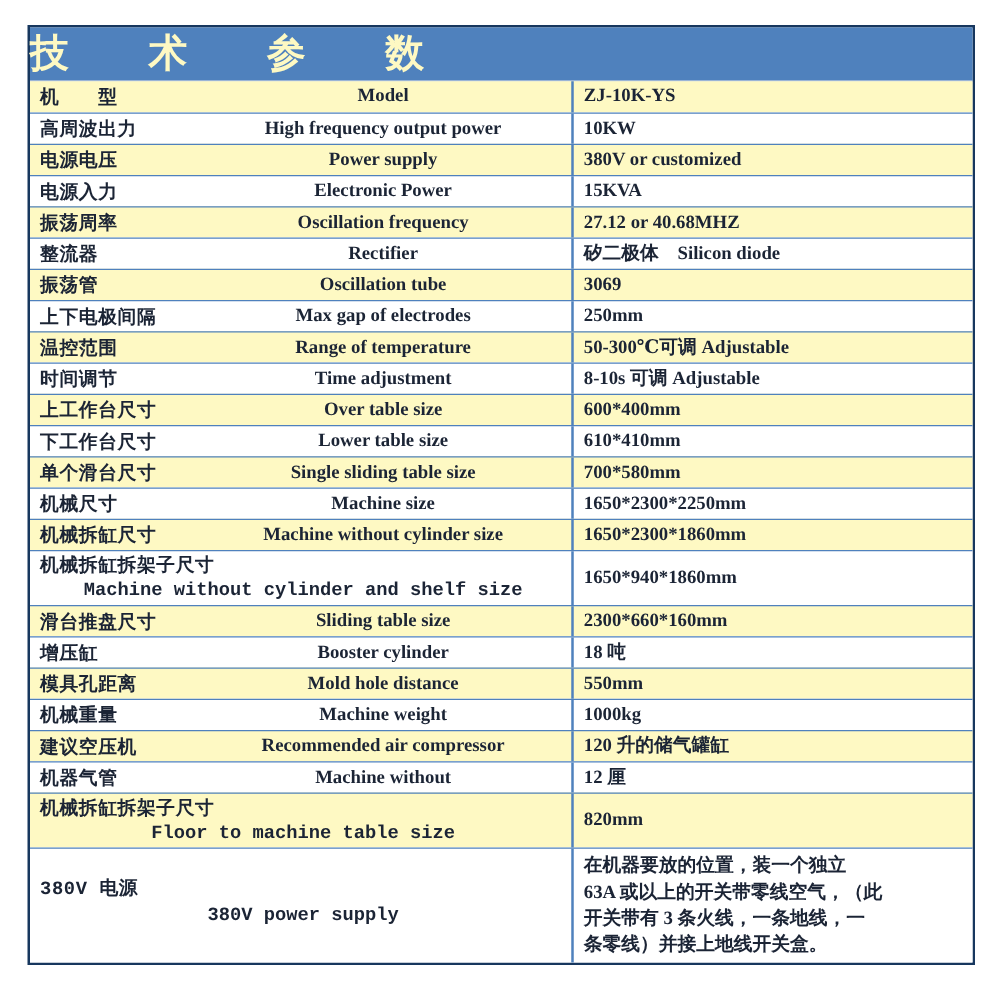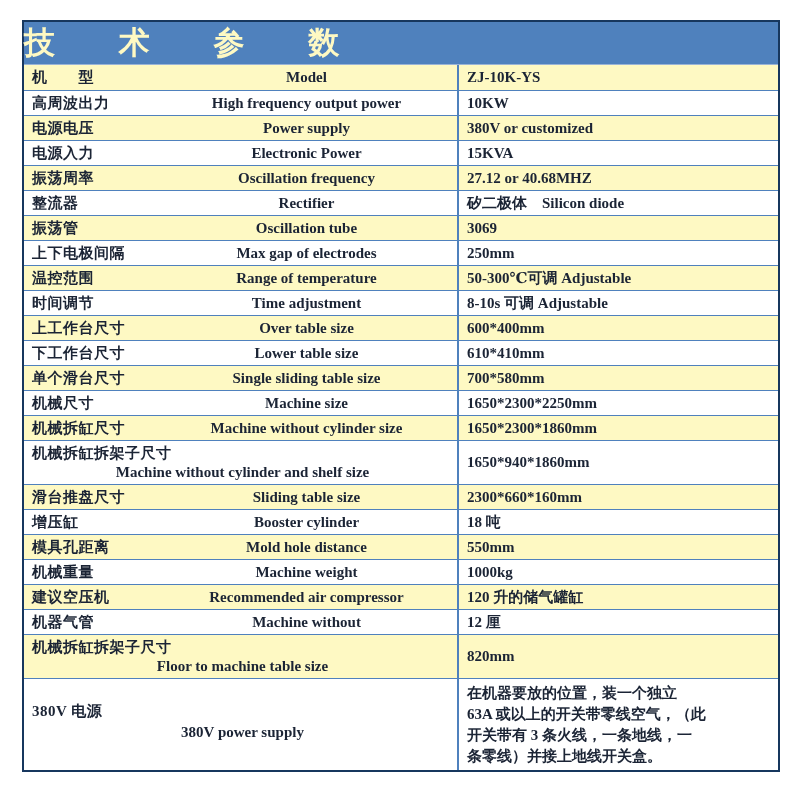--- a/index.html
+++ b/index.html
@@ -35,21 +35,21 @@
   .row.h-tall { height:92px; }
   .label-cell {
     flex:0 0 433px; width:433px; box-sizing:border-box;
     display:flex; align-items:center;
     padding-left:8px; padding-right:4px;
     overflow:hidden;
   }
   .label-cell .zh { flex:0 0 128px; width:128px; font-size:15px; letter-spacing:0.5px; }
   .label-cell .en { flex:1; font-size:15px;text-align:center; }
   .label-cell.stacked { display:block; padding-top:3px; line-height:19px; }
-  .label-cell.stacked .zh, .label-cell.stacked .en { display:block; width:auto; }
+  .label-cell.stacked .zh, .label-cell.stacked .en { display:block; width:auto;font-family:Liberation Mono, monospace; }
   .row.h-tall .label-cell.stacked { padding-top:22px; line-height:21px; }
   .value-cell {
     flex:1; box-sizing:border-box;
     border-left:2px solid #4f81bd;
     padding-left:8px; padding-right:4px;
     display:flex; align-items:center;
     font-size:15px;
     white-space:pre-line;
     line-height:21px;
   }

